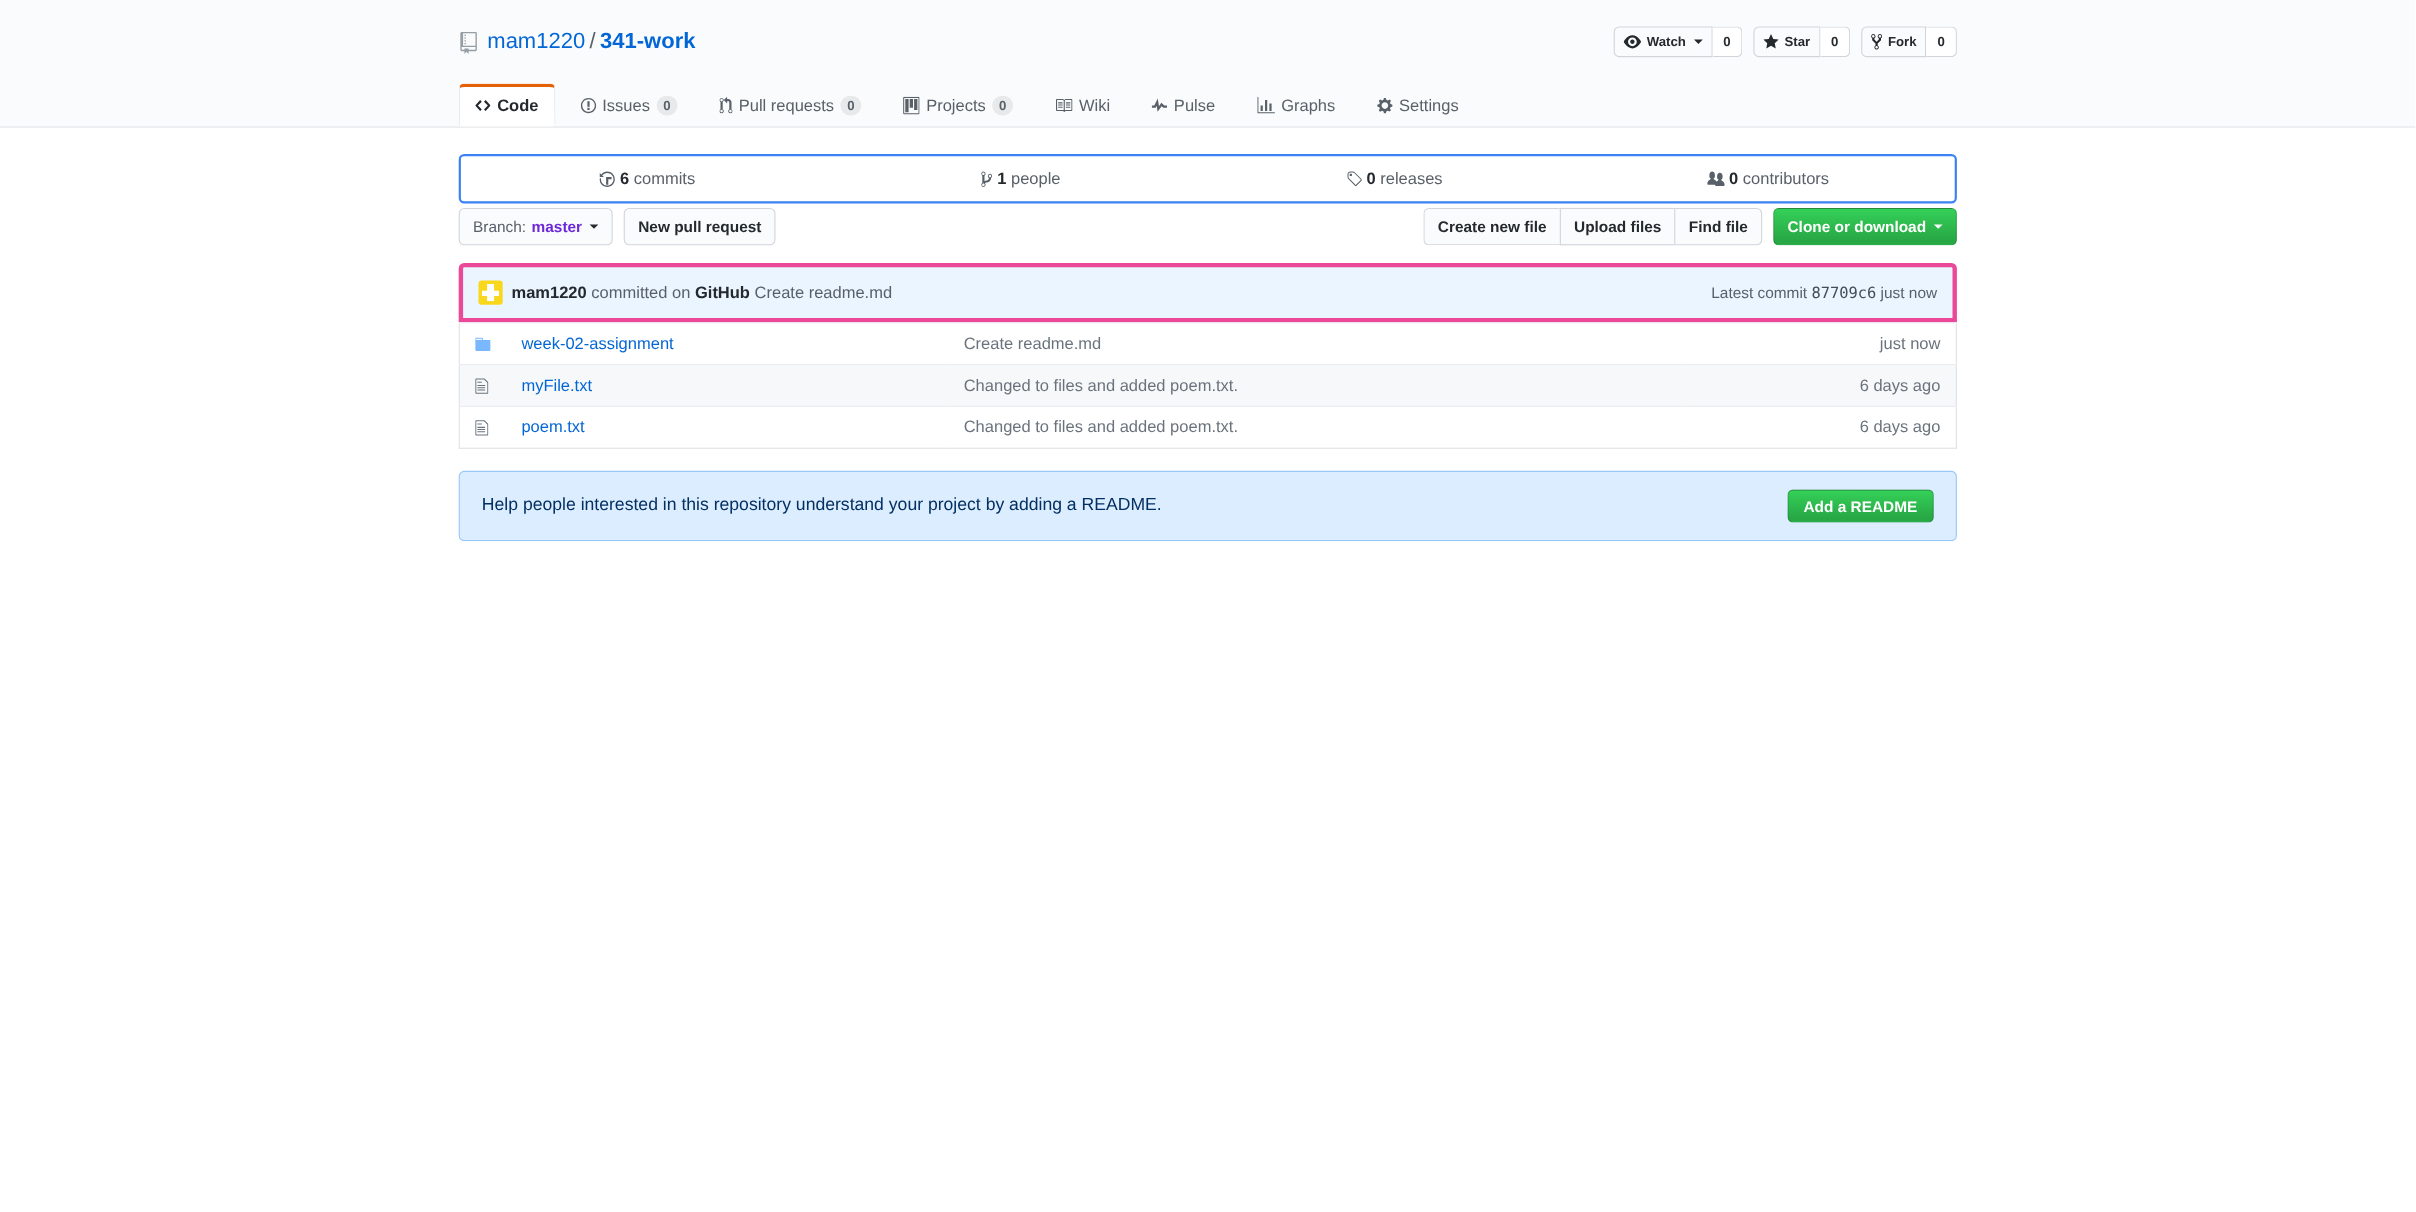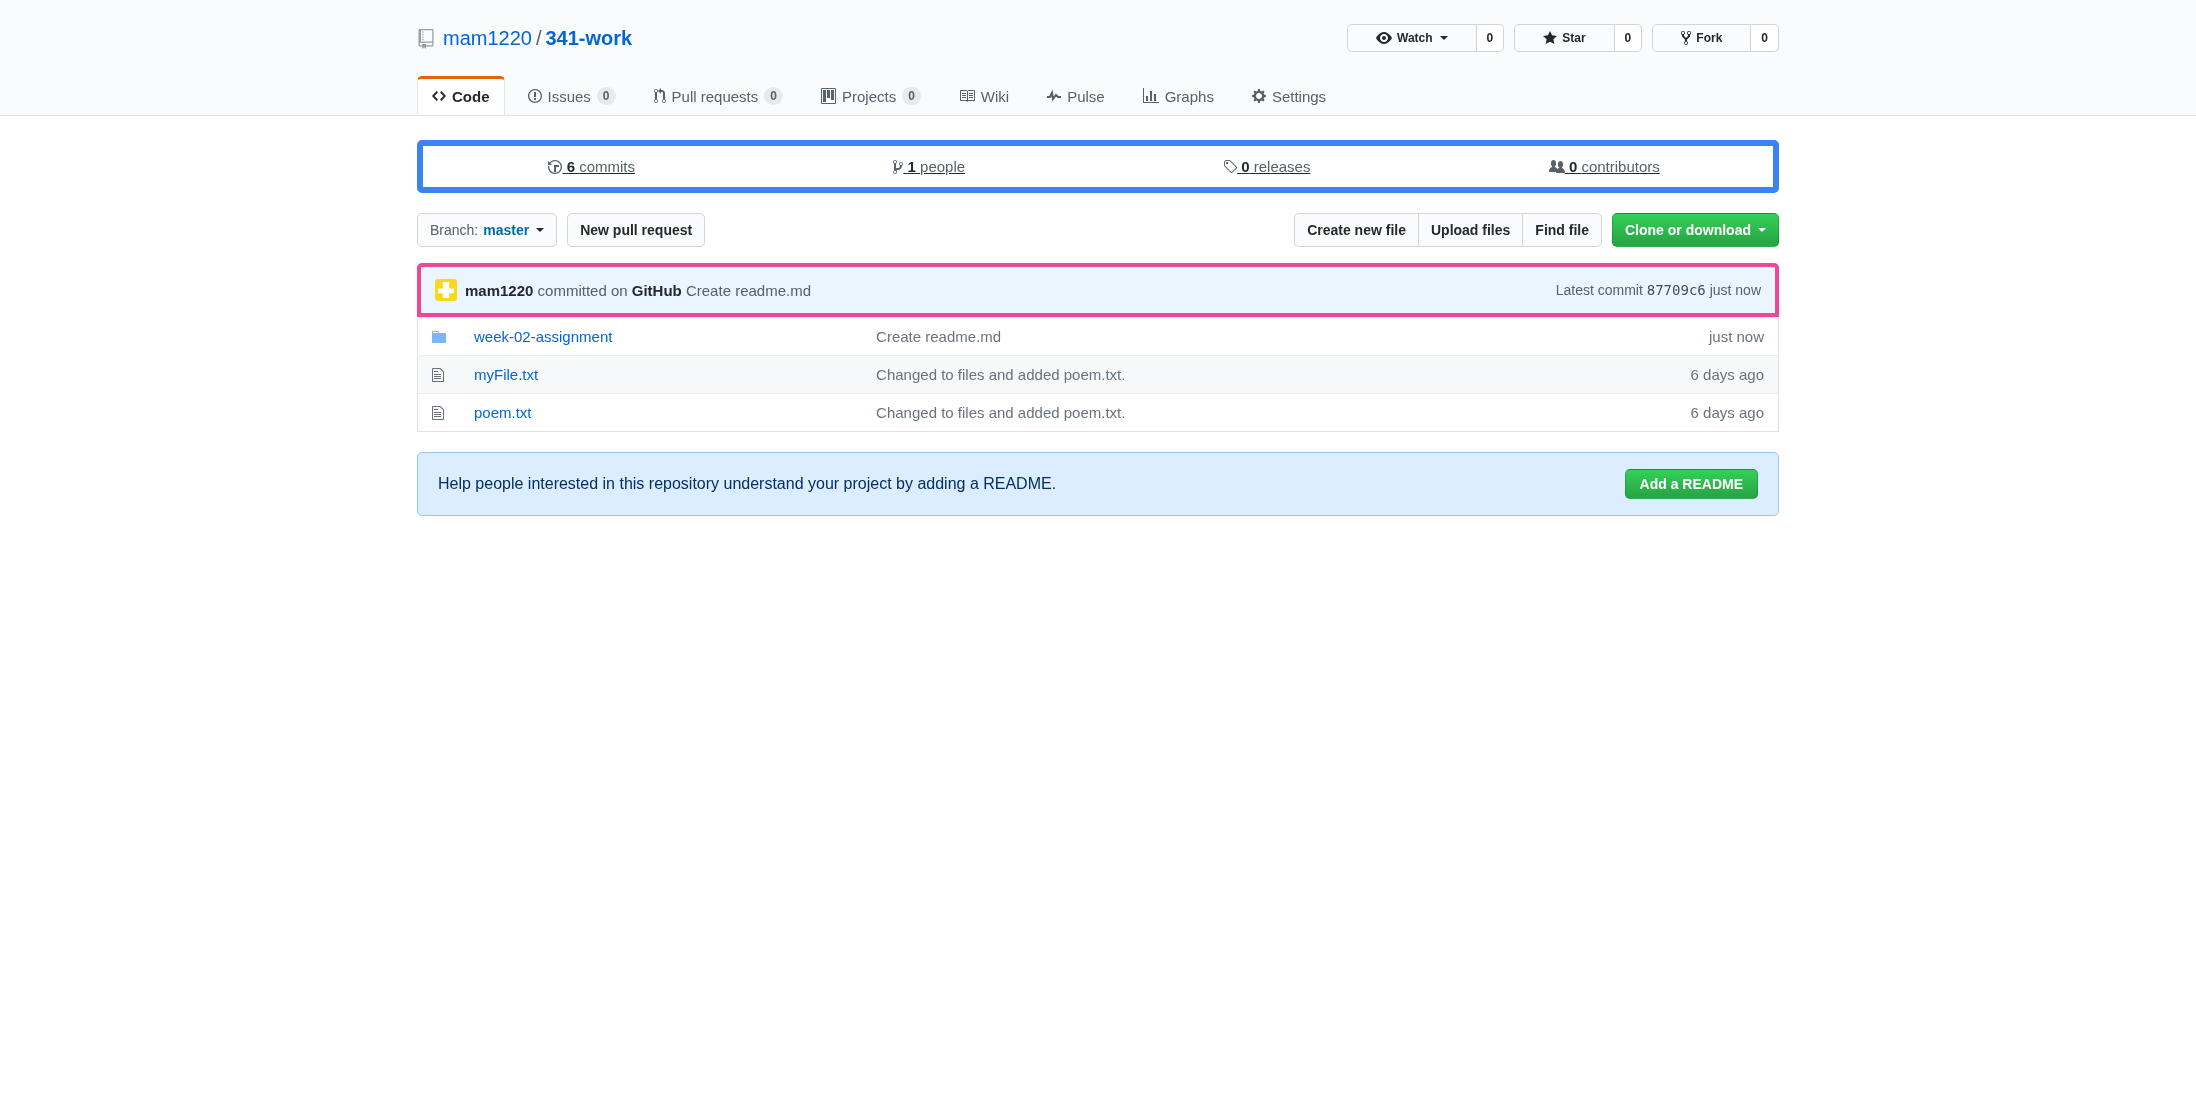--- a/index.html
+++ b/index.html
@@ -8,46 +8,46 @@
 .container { max-width: 1394px; margin: 0 auto; padding: 0 16px; }
 .repo-title-row { display: flex; align-items: center; justify-content: space-between; margin-bottom: 24px; }
 .repo-title { display: flex; align-items: center; font-size: 20px; font-weight: 400; }
 .repo-icon { color: #959da5; margin-right: 8px; }
 .repo-title a { color: #0366d6; text-decoration: none; }
 .repo-title a.repo-name { font-weight: 600; }
 .repo-title .sep { margin: 0 4px; color: #586069; }
 .pagehead-actions { display: flex; gap: 10px; list-style: none; }
 .btn-with-count { display: flex; }
 .btn { display: inline-flex; align-items: center; padding: 6px 12px; font-size: 14px; font-weight: 600; line-height: 20px; color: #24292e; background: #fafbfc; border: 1px solid #d1d5da; border-radius: 5px; cursor: pointer; gap: 5px; }
-.btn-sm { padding: 3px 28px; font-size: 12px; }
+.btn-sm { padding: 3px 8px; font-size: 12px; }
 .btn-with-count .btn { border-top-right-radius: 0; border-bottom-right-radius: 0; }
 .social-count { display: inline-flex; align-items: center; padding: 3px 10px; font-size: 12px; font-weight: 600; line-height: 20px; color: #24292e; background: #fff; border: 1px solid #d1d5da; border-left: 0; border-top-right-radius: 5px; border-bottom-right-radius: 5px; }
 .dropdown-caret { display: inline-block; width: 0; height: 0; border-left: 4px solid transparent; border-right: 4px solid transparent; border-top: 4px solid currentColor; margin-left: 2px; vertical-align: middle; }
 .reponav { display: flex; gap: 8px; }
 .reponav-item { display: inline-flex; align-items: center; padding: 10px 14px; color: #586069; text-decoration: none; border: 1px solid transparent; border-bottom: 0; border-radius: 5px 5px 0 0; gap: 6px; font-size: 15px; }
 .reponav-item.selected { color: #24292e; background: #fff; border-color: #e36209 #e1e4e8 transparent; border-top: 3px solid #e36209; padding-top: 8px; font-weight: 600; }
 .reponav-item .counter { background: rgba(27,31,35,0.08); border-radius: 20px; padding: 2px 6px; font-size: 12px; font-weight: 600; color: #586069; }
 .octicon { fill: currentColor; display: inline-block; vertical-align: text-bottom; }
 .repo-content { padding-top: 24px; }
 .description-row { display: flex; justify-content: space-between; align-items: center; margin-bottom: 20px; }
 .description-text { font-style: italic; color: #6a737d; font-size: 18px; }
 .btn-edit { padding: 3px 10px; font-size: 13px; }
-.overall-summary { display: flex; border: 6px solid #3b82f6; border-radius: 5px; margin-bottom: 20px; text-decoration: underline; }
+.overall-summary { display: flex; border: 2px solid #3b82f6; border-radius: 5px; margin-bottom: 4px; }
 .summary-item { flex: 1; text-align: center; padding: 12px 0; color: #586069; text-decoration: none; font-size: 15px; }
 .summary-item .num { font-weight: 600; color: #24292e; }
 .file-navigation { display: flex; justify-content: space-between; margin-bottom: 16px; }
 .file-nav-left { display: flex; gap: 10px; }
 .file-nav-right { display: flex; }
 .btn-group { display: flex; }
 .btn-group .btn { border-radius: 0; border-right-width: 0; }
 .btn-group .btn:first-child { border-top-left-radius: 5px; border-bottom-left-radius: 5px; }
 .btn-group .btn:last-child { border-top-right-radius: 5px; border-bottom-right-radius: 5px; border-right-width: 1px; }
 .btn-primary { color: #fff; background: linear-gradient(-180deg,#34d058,#28a745 90%); border-color: rgba(27,31,35,0.2); margin-left: 10px; }
 .branch-label { font-weight: 400; color: #586069; }
-.branch-name { font-weight: 600; color: #0369a1; }
+.branch-name { font-weight: 600; color: #6d28d9; }
 .commit-tease { display: flex; justify-content: space-between; align-items: center; padding: 12px 14px; background: #eaf5ff; border: 4px solid #ec4899; border-radius: 5px 5px 0 0; font-size: 15px; }
 .commit-tease-left { display: flex; align-items: center; gap: 8px; }
 .avatar { width: 22px; height: 22px; background: #f9d71c; border-radius: 3px; position: relative; }
 .avatar::before { content: ''; position: absolute; top: 3px; left: 3px; right: 3px; bottom: 3px; background: #fff; clip-path: polygon(30% 0, 70% 0, 70% 40%, 100% 40%, 100% 70%, 70% 70%, 70% 100%, 30% 100%, 30% 70%, 0 70%, 0 40%, 30% 40%); }
 .committer { font-weight: 600; }
 .commit-action { color: #586069; }
 .commit-action strong { color: #24292e; }
 .commit-message { color: #586069; }
 .commit-tease-right { color: #586069; font-size: 14px; }
 .sha { font-family: SFMono-Regular,Consolas,monospace; color: #444d56; }

